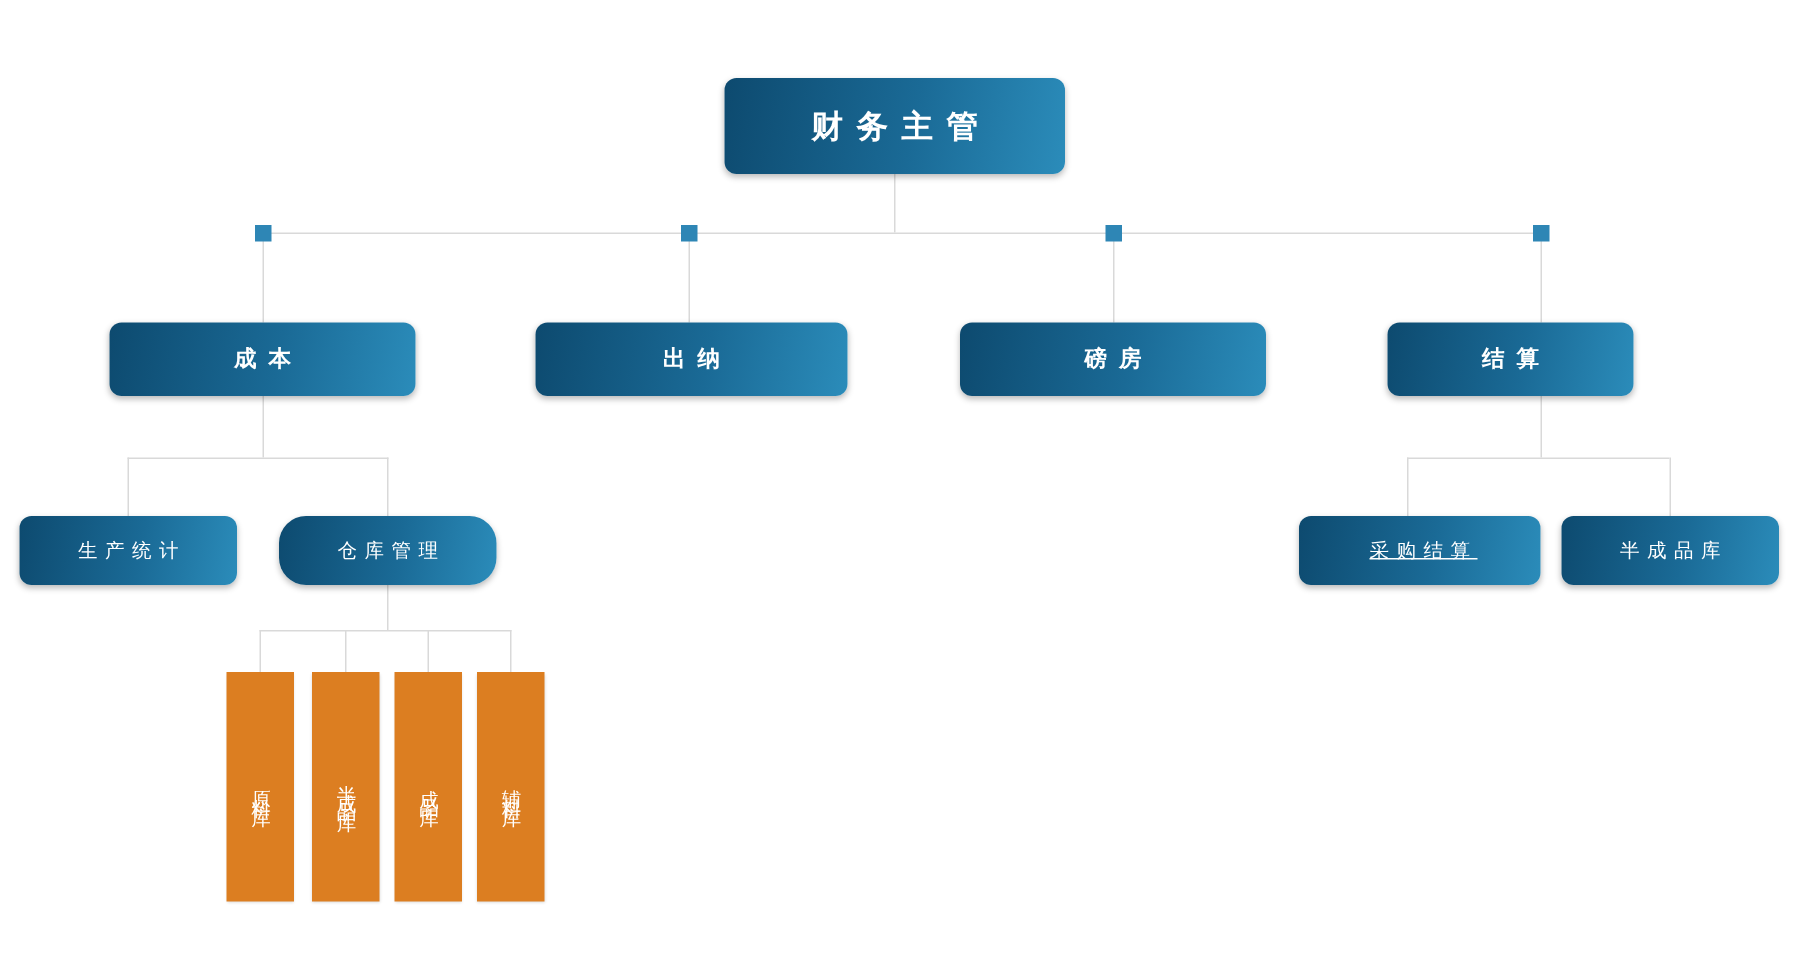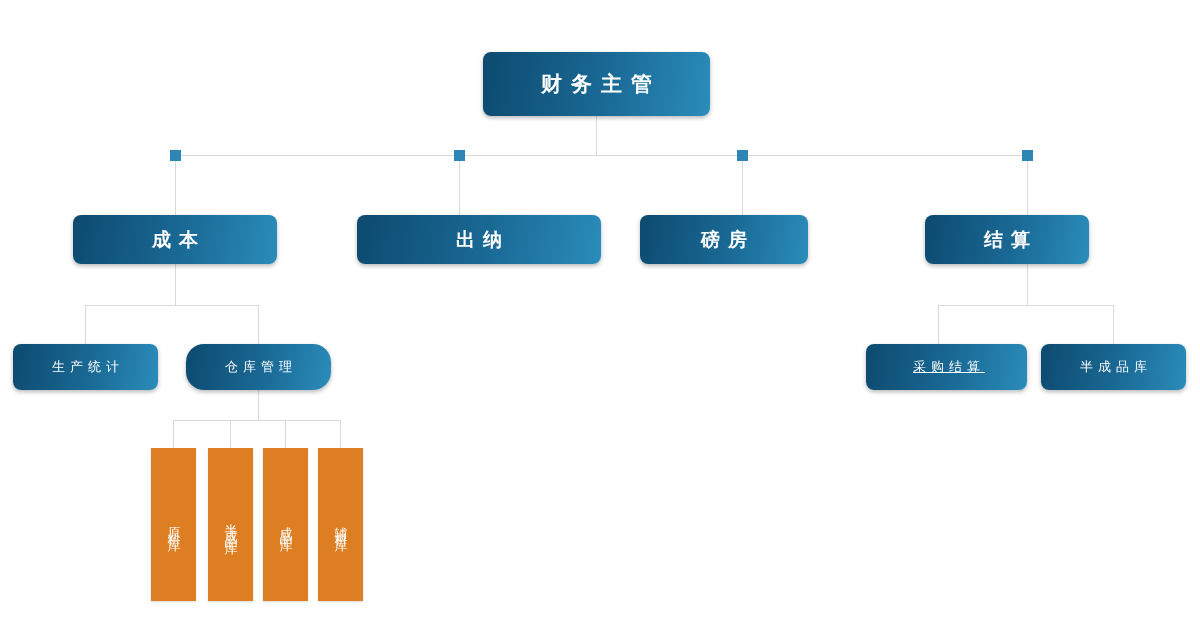--- a/index.html
+++ b/index.html
@@ -26,21 +26,21 @@
     box-shadow: 0 2px 4px rgba(0,0,0,0.28);
     white-space: nowrap;
   }
   .root-node {
     font-size: 21px;
     font-weight: bold;
     letter-spacing: 9px;
     text-indent: 9px;
   }
   .l2-node {
-    font-size: 19px;
+    font-size: 15px;
     font-weight: bold;
     letter-spacing: 8px;
     text-indent: 8px;
   }
   .l3-node {
     font-size: 13px;
     font-weight: normal;
     letter-spacing: 5px;
     text-indent: 5px;
   }
@@ -103,22 +103,22 @@
   <div class="vline" style="left:340px; top:420px; height:28px;"></div>
 
   <div class="vline" style="left:1027px; top:264px; height:41px;"></div>
   <div class="hline" style="left:938px; top:305px; width:175px;"></div>
   <div class="vline" style="left:938px; top:305px; height:39px;"></div>
   <div class="vline" style="left:1113px; top:305px; height:39px;"></div>
 
   <div class="node root-node" style="left:483px; top:52px; width:227px; height:64px;">财务主管</div>
 
   <div class="node l2-node" style="left:73px; top:215px; width:204px; height:49px;">成本</div>
-  <div class="node l2-node" style="left:357px; top:215px; width:244px; height:49px;">出纳</div>
-  <div class="node l2-node" style="left:640px; top:215px; width:168px; height:49px;">磅房</div>
+  <div class="node l2-node" style="left:357px; top:215px; width:208px; height:49px;">出纳</div>
+  <div class="node l2-node" style="left:640px; top:215px; width:204px; height:49px;">磅房</div>
   <div class="node l2-node" style="left:925px; top:215px; width:164px; height:49px;">结算</div>
 
   <div class="node l3-node" style="left:13px; top:344px; width:145px; height:46px;">生产统计</div>
   <div class="node l3-node" style="left:186px; top:344px; width:145px; height:46px;border-radius:18px;">仓库管理</div>
   <div class="node l3-node" style="left:866px; top:344px; width:161px; height:46px;text-decoration:underline;">采购结算</div>
   <div class="node l3-node" style="left:1041px; top:344px; width:145px; height:46px;">半成品库</div>
 
   <div class="wh-node" style="left:151px; top:448px; width:45px; height:153px;">原料库</div>
   <div class="wh-node" style="left:208px; top:448px; width:45px; height:153px;">半成品库</div>
   <div class="wh-node" style="left:263px; top:448px; width:45px; height:153px;">成品库</div>

